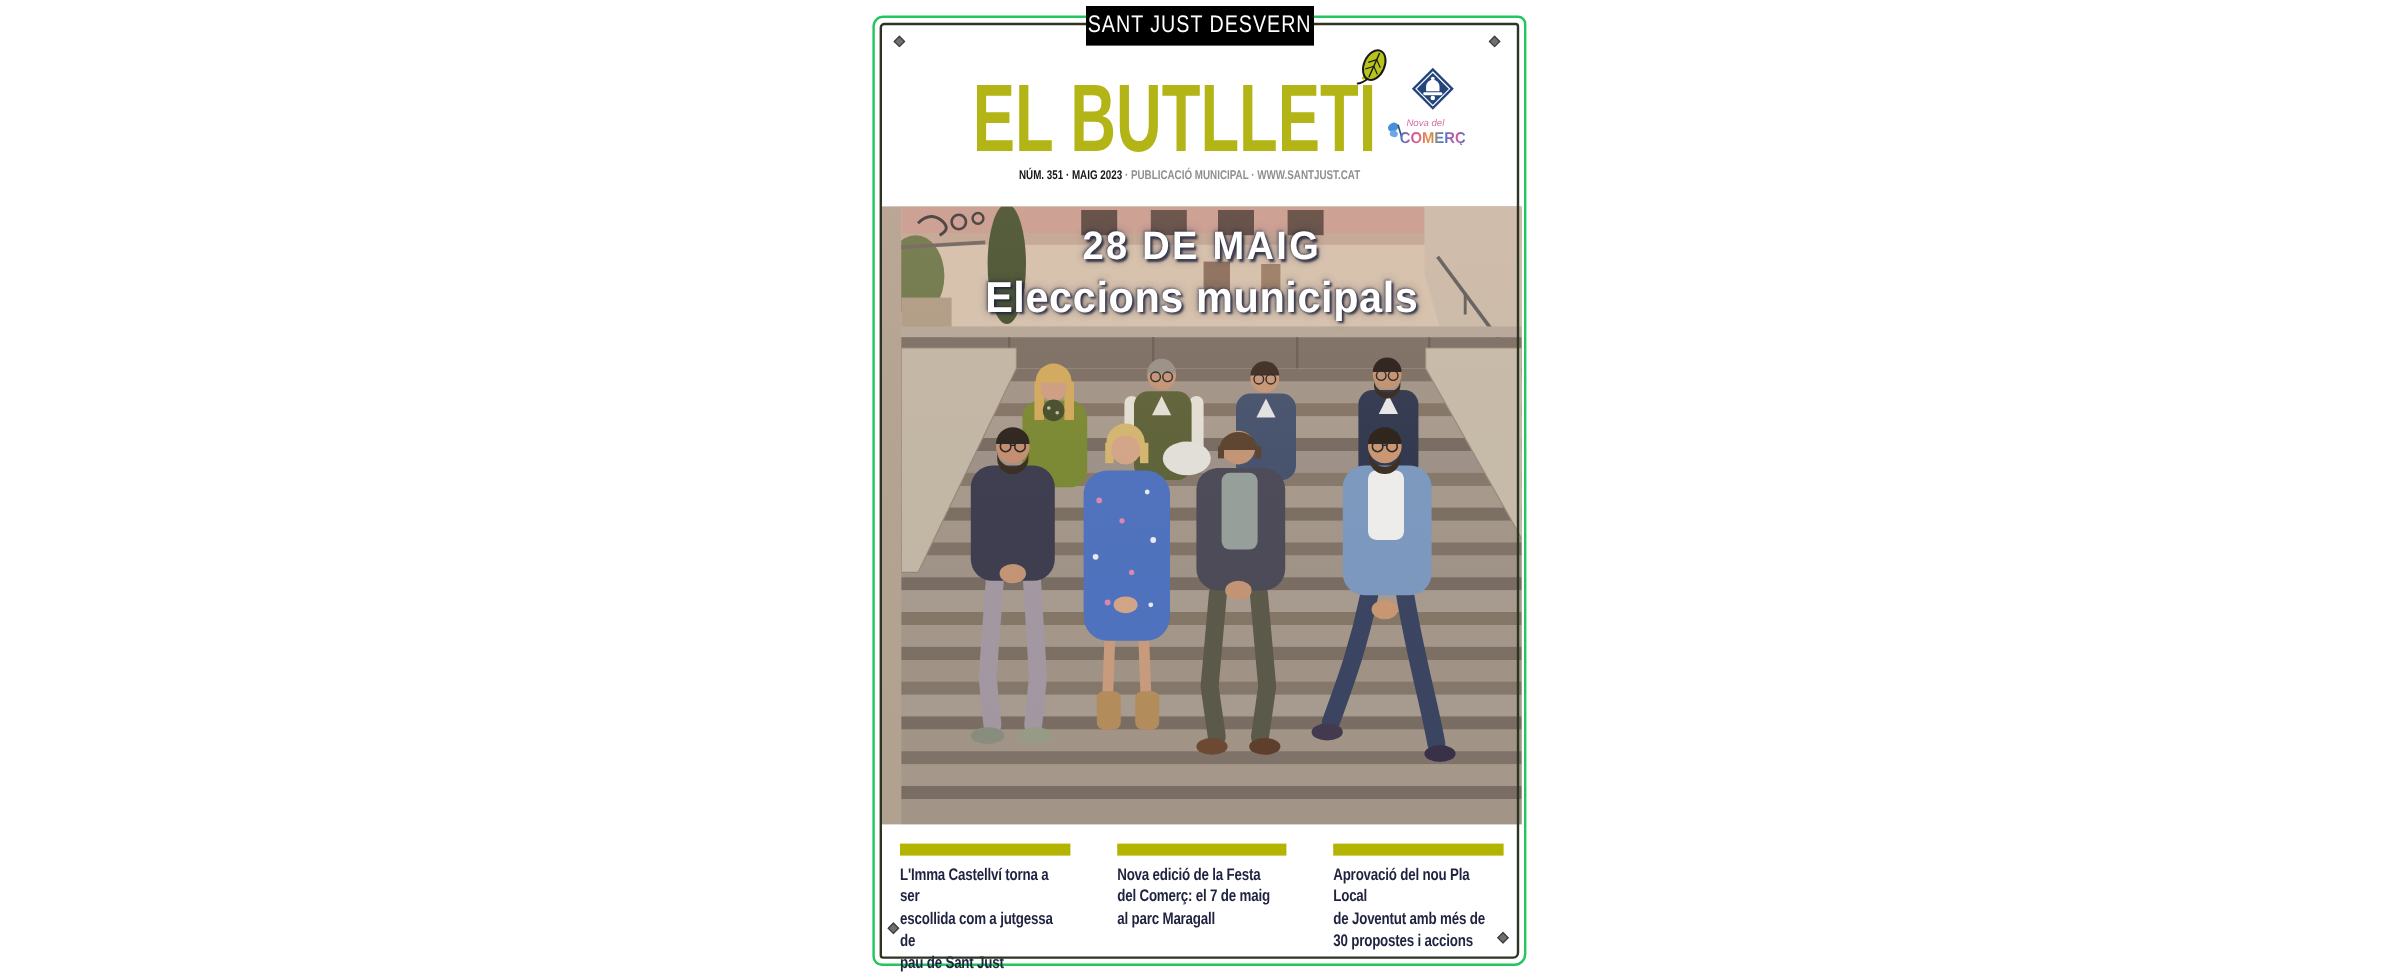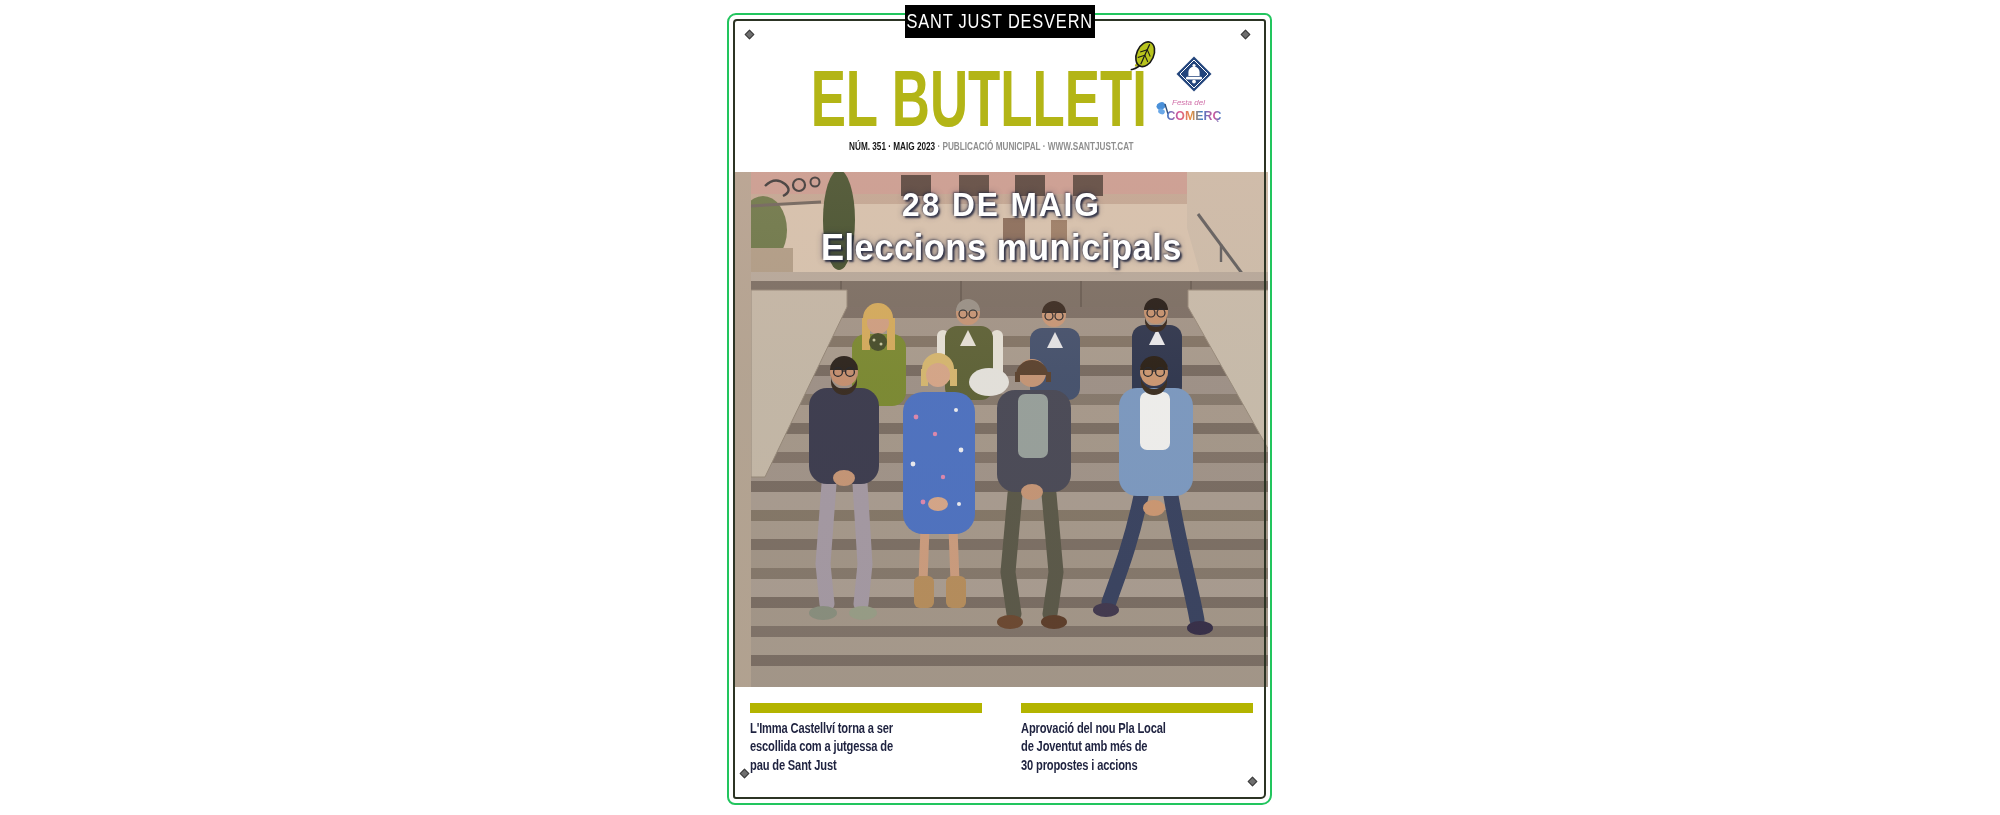--- a/index.html
+++ b/index.html
@@ -115,21 +115,21 @@
     </span>
 
     <div class="comerc-logo">
       <span class="butterfly">
         <svg width="16" height="15" viewBox="0 0 16 15">
           <ellipse cx="5" cy="5" rx="4.5" ry="3.6" fill="#4a90d9" transform="rotate(-28 5 5)"></ellipse>
           <ellipse cx="5.5" cy="10.5" rx="3.4" ry="2.7" fill="#6aa8e8" transform="rotate(20 5.5 10.5)"></ellipse>
           <line x1="9" y1="3" x2="12" y2="13" stroke="#30507a" stroke-width="1.4"></line>
         </svg>
       </span>
-      <span class="comerc-top">Festa del</span>
+      <span class="comerc-top">Nova del</span>
       <span class="comerc-word">COMERÇ</span>
     </div>
 
     <div class="issue-line">
       <span class="inner">
         <span class="issue-bold">NÚM. 351 · MAIG 2023</span><span class="issue-rest"> · PUBLICACIÓ MUNICIPAL · WWW.SANTJUST.CAT</span>
       </span>
     </div>
 
     <div class="photo">
@@ -309,19 +309,25 @@
 
     <div class="footer">
       <div class="story">
         <div class="story-bar"></div>
         <div class="story-headline">L'Imma Castellví torna a ser
 escollida com a jutgessa de
 pau de Sant Just</div>
       </div>
       <div class="story">
         <div class="story-bar"></div>
+        <div class="story-headline">Nova edició de la Festa
+del Comerç: el 7 de maig
+al parc Maragall</div>
+      </div>
+      <div class="story">
+        <div class="story-bar"></div>
         <div class="story-headline">Aprovació del nou Pla Local
 de Joventut amb més de
 30 propostes i accions</div>
       </div>
     </div>
   </div>
 </div>
 
 </body></html>

